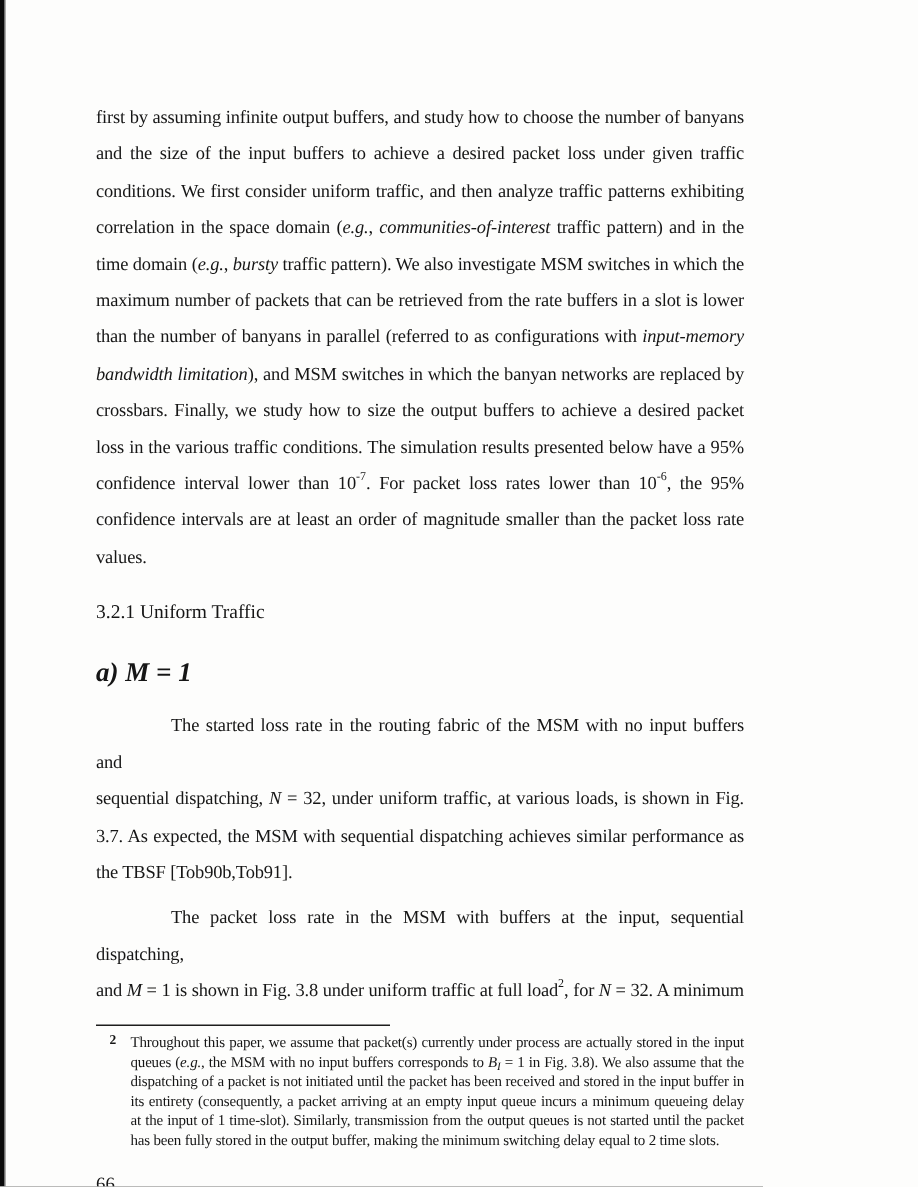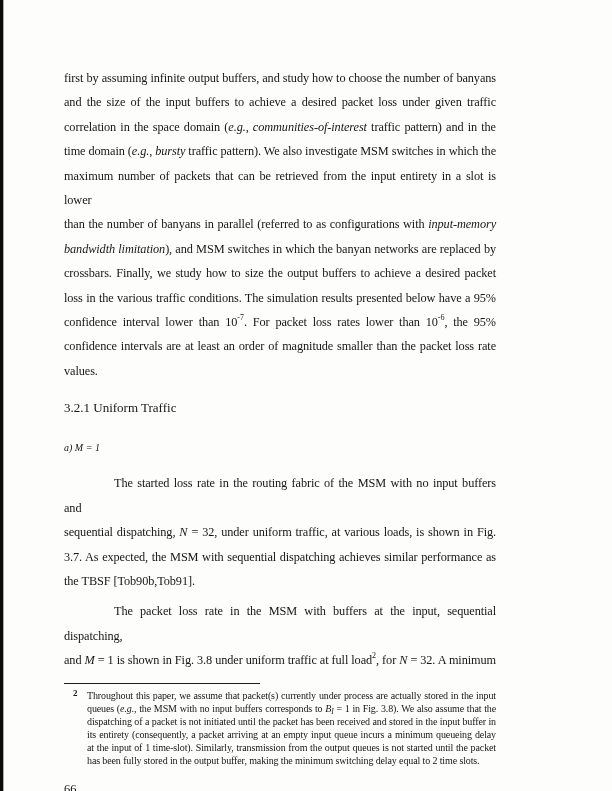--- a/index.html
+++ b/index.html
@@ -34,21 +34,21 @@
   }
   .para .line.last{ text-align-last:left; }
   .para.indented .line:first-child{ text-indent:50px; }
   .para sup{ font-size:8px; letter-spacing:0; vertical-align:6px; line-height:0; }
   .section-heading{
     margin:13px 0 0 0;
     font-size:13px;font-weight:normal;line-height:24px;
   }
   .subsection-label{
     margin-top:16px;
-    font-size:10px;line-height:24px;
+    font-size:18px;line-height:24px;font-weight:bold;
   }
   .p2{ margin-top:11px; }
   .p3{ margin-top:6px; }
   .footnote-rule{
     margin-top:10px;
     width:196px;height:0;
     border-top:1.4px solid #1d1d1d;
   }
   .footnote{
     position:relative;
@@ -79,23 +79,24 @@
 <body>
 
 <div class="page">
   <div class="scan-edge"></div>
 
   <div class="content">
 
     <div class="para p1">
         <div class="line">first by assuming infinite output buffers, and study how to choose the number of banyans</div>
         <div class="line">and the size of the input buffers to achieve a desired packet loss under given traffic</div>
+        <div class="line">conditions. We first consider uniform traffic, and then analyze traffic patterns exhibiting</div>
         <div class="line">correlation in the space domain (<i>e.g.</i>, <i>communities-of-interest</i> traffic pattern) and in the</div>
         <div class="line">time domain (<i>e.g.</i>, <i>bursty</i> traffic pattern). We also investigate MSM switches in which the</div>
-        <div class="line">maximum number of packets that can be retrieved from the input entirety in a slot is lower</div>
+        <div class="line">maximum number of packets that can be retrieved from the rate buffers in a slot is lower</div>
         <div class="line">than the number of banyans in parallel (referred to as configurations with <i>input-memory</i></div>
         <div class="line"><i>bandwidth limitation</i>), and MSM switches in which the banyan networks are replaced by</div>
         <div class="line">crossbars. Finally, we study how to size the output buffers to achieve a desired packet</div>
         <div class="line">loss in the various traffic conditions. The simulation results presented below have a 95%</div>
         <div class="line">confidence interval lower than 10<sup>-7</sup>. For packet loss rates lower than 10<sup>-6</sup>, the 95%</div>
         <div class="line">confidence intervals are at least an order of magnitude smaller than the packet loss rate</div>
         <div class="line last">values.</div>
       </div>
 
     <h2 class="section-heading">3.2.1 Uniform Traffic</h2>

